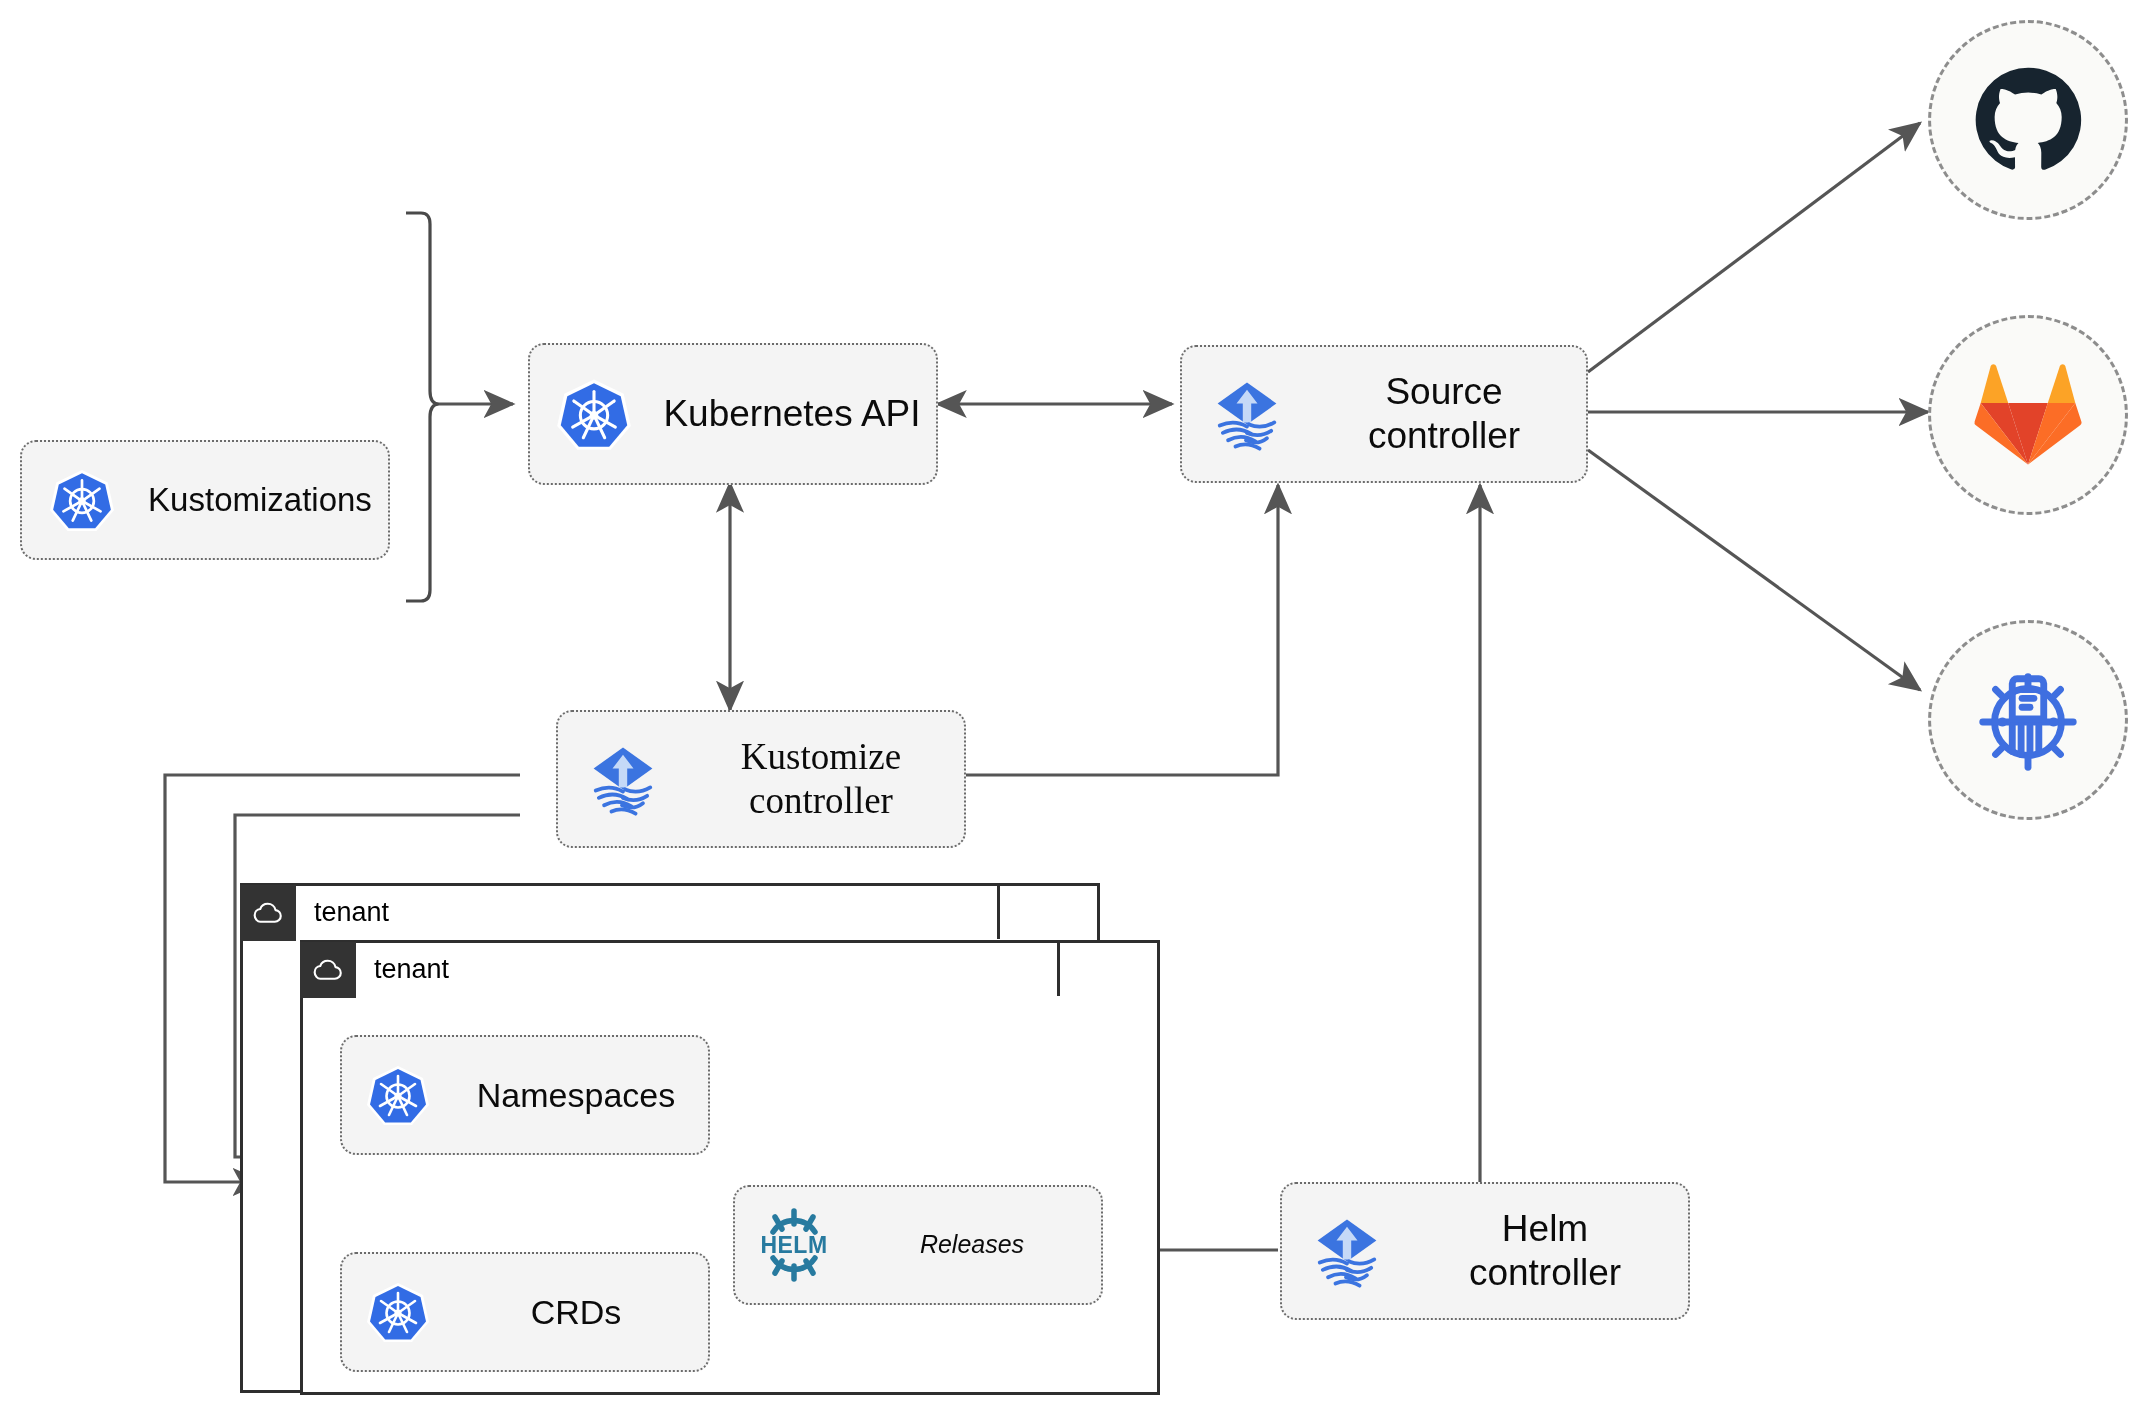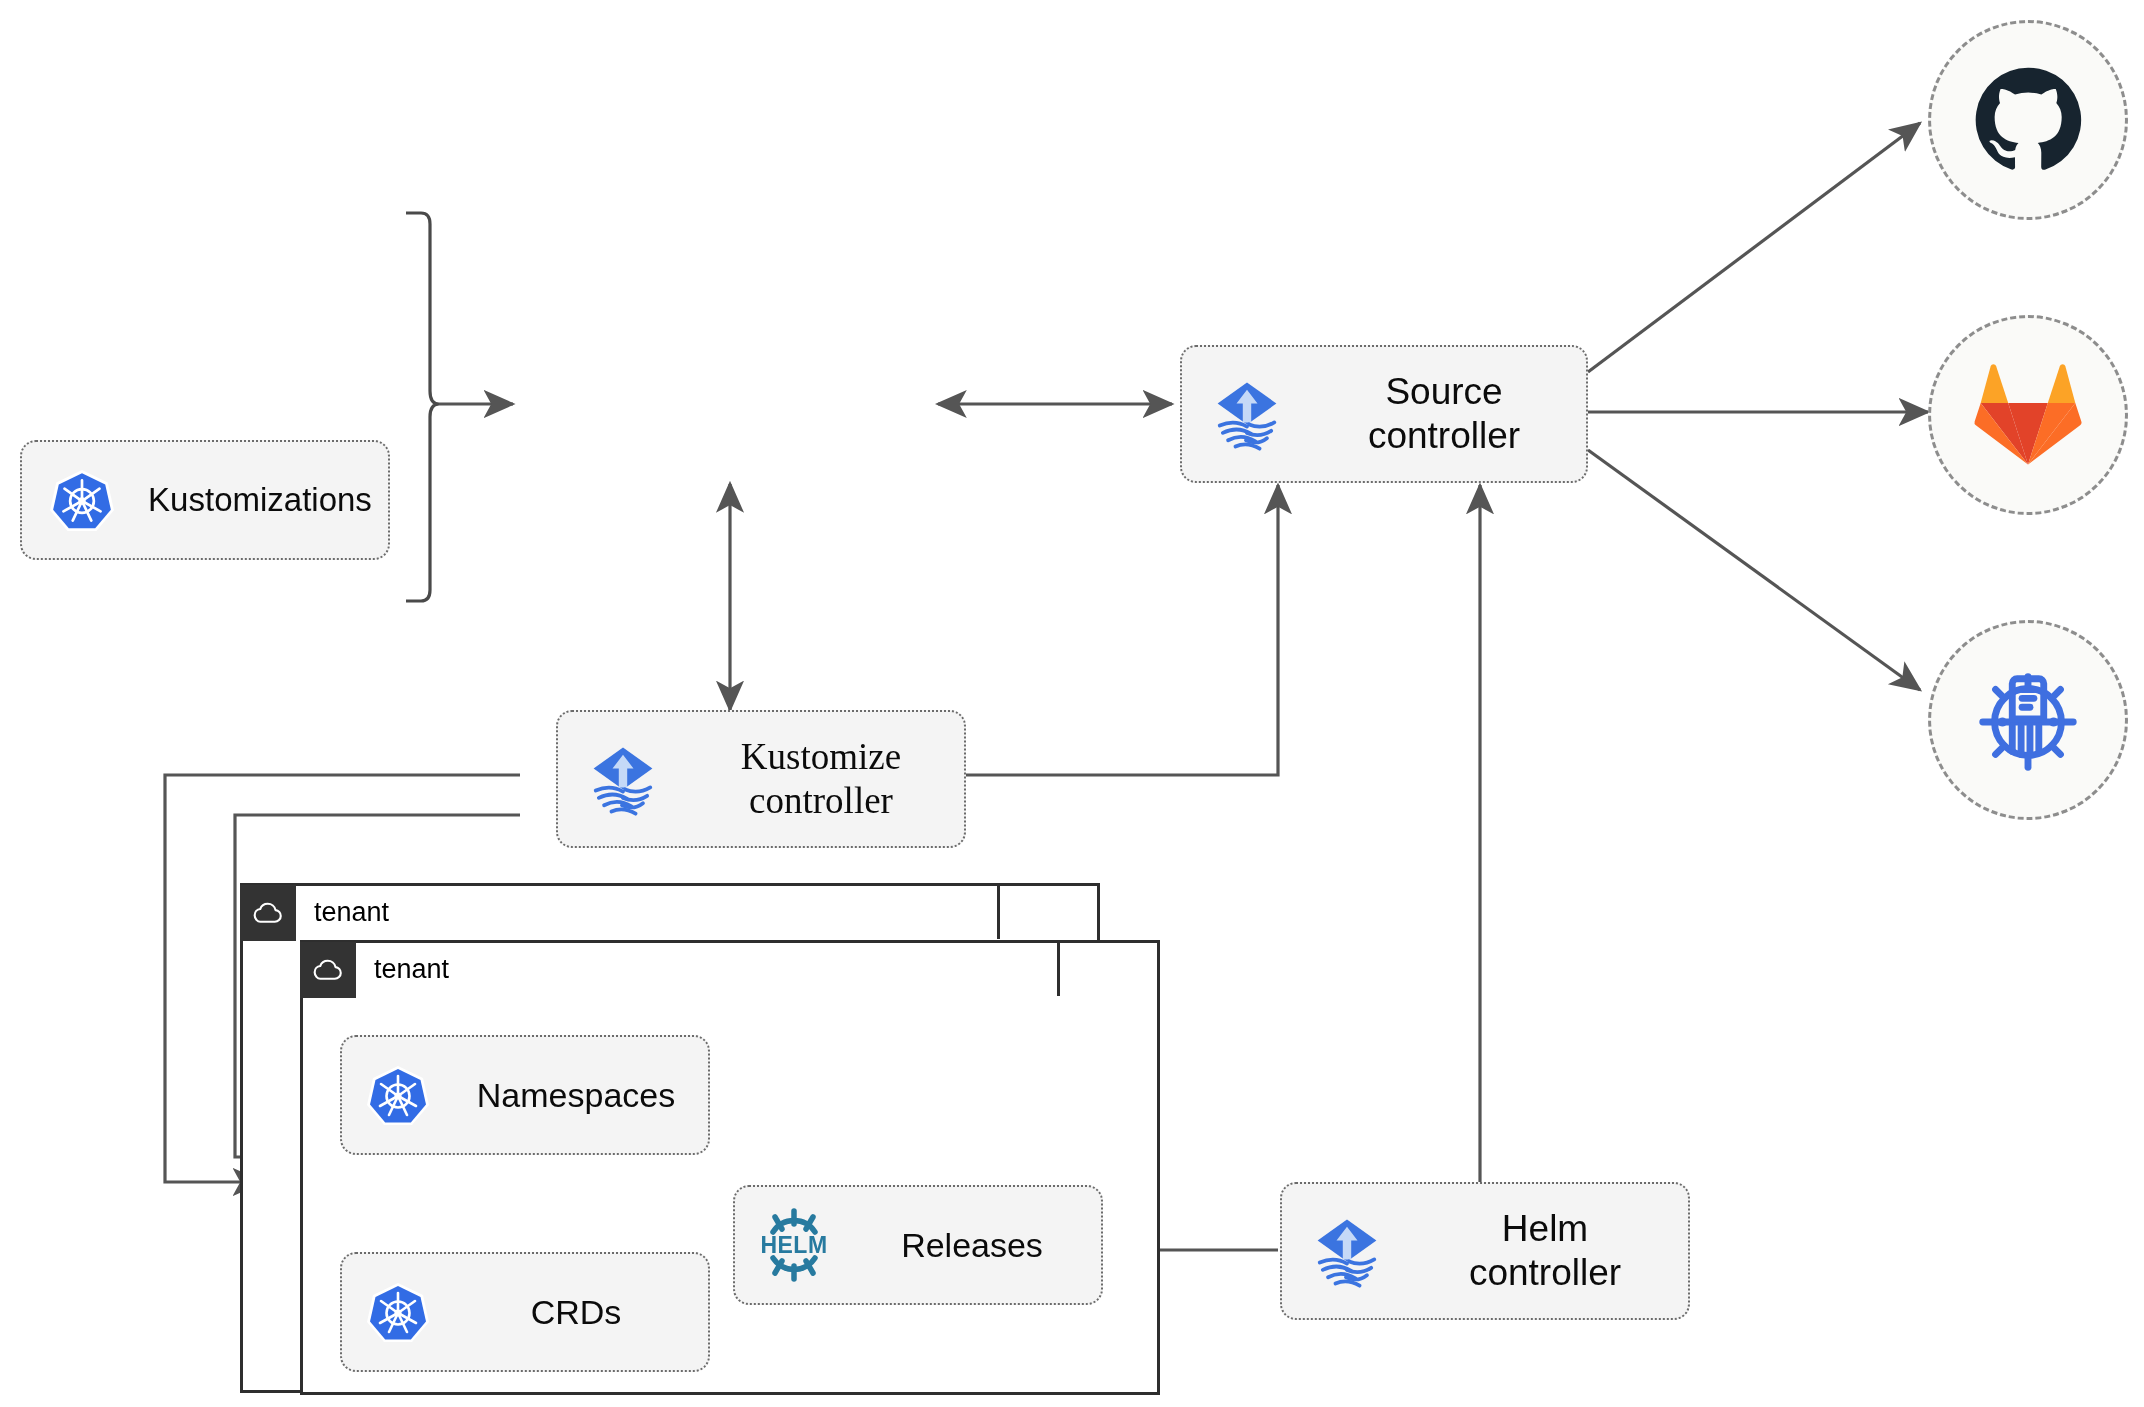--- a/index.html
+++ b/index.html
@@ -154,20 +154,40 @@
             <path d="M32 33 L23 52"></path>
             <path d="M32 33 L14 43"></path>
           <path d="M32 33 L15 21"></path>
         </g>
         <circle cx="32" cy="33" r="3.6" fill="#ffffff"></circle>
       </svg>
     </div>
     <div class="lbl" style="font-size:33px;">Kustomizations</div>
   </div>
 
+  <div class="node" style="left:528px;top:343px;width:410px;height:142px;">
+    <div class="ico" style="width:128px;">
+      <svg width="76" height="76" viewBox="0 0 64 64">
+        <polygon points="32,3 57,15 63,42 46,62 18,62 1,42 7,15" fill="#ffffff"></polygon>
+        <polygon points="32,6 54.5,17 60,41.5 44.8,59.5 19.2,59.5 4,41.5 9.5,17" fill="#326ce5"></polygon>
+        <g fill="none" stroke="#ffffff" stroke-width="2.6" stroke-linecap="round">
+          <circle cx="32" cy="33" r="11.5"></circle>
+          <path d="M32 33 L32 13"></path>
+            <path d="M32 33 L49 21"></path>
+            <path d="M32 33 L50 43"></path>
+          <path d="M32 33 L41 52"></path>
+            <path d="M32 33 L23 52"></path>
+            <path d="M32 33 L14 43"></path>
+          <path d="M32 33 L15 21"></path>
+        </g>
+        <circle cx="32" cy="33" r="3.6" fill="#ffffff"></circle>
+      </svg>
+    </div>
+    <div class="lbl" style="font-size:37px;">Kubernetes API</div>
+  </div>
 
   <div class="node" style="left:1180px;top:345px;width:408px;height:138px;">
     <div class="ico" style="width:130px;">
       <svg width="84" height="84" viewBox="0 0 80 80">
         <polygon points="40,10 68,30 40,50 12,30" fill="#3b74e0"></polygon>
         <path d="M40 17 L50 30 L44 30 L44 48 L36 48 L36 30 L30 30 Z" fill="#c5d9f7"></path>
         <g stroke="#3b74e0" stroke-width="3.6" fill="none" stroke-linecap="round">
           <path d="M14 51 Q28 45 40 52"></path>
           <path d="M17 58 Q31 51 44 59"></path>
           <path d="M22 65 Q35 58 48 66"></path>
@@ -276,21 +296,21 @@
           <path d="M49 74 L49 61"></path>
           <path d="M30 68 L37 56"></path>
           <path d="M68 68 L61 56"></path>
 
           <path d="M28 27 A 25 25 0 0 1 70 27"></path>
           <path d="M28 53 A 25 25 0 0 0 70 53"></path>
         </g>
         <text x="49" y="48" text-anchor="middle" font-family="'Liberation Sans', sans-serif" font-size="23" font-weight="bold" fill="#277a9f" letter-spacing="0.5">HELM</text>
       </svg>
     </div>
-    <div class="lbl" style="font-size:34px;">Releases</div>
+    <div class="lbl" style="font-size:25px;font-style:italic;">Releases</div>
   </div>
 
   <div class="circle" style="left:1928px;top:20px;width:200px;height:200px;">
     <svg width="112" height="112" viewBox="0 0 24 24">
       <path fill="#17242f" d="M12 .8A11.2 11.2 0 0 0 8.46 22.63c.56.1.77-.25.77-.54
         0-.27-.01-1.16-.02-2.11-3.12.68-3.78-1.33-3.78-1.33-.51-1.3-1.25-1.65-1.25-1.65
         -1.02-.7.08-.68.08-.68 1.13.08 1.72 1.16 1.72 1.16 1 1.72 2.63 1.22 3.27.94
         .1-.73.39-1.22.71-1.5-2.49-.28-5.11-1.25-5.11-5.56 0-1.23.44-2.23 1.16-3.02
         -.12-.29-.5-1.43.11-2.98 0 0 .95-.3 3.1 1.15a10.7 10.7 0 0 1 5.64 0c2.15-1.46
         3.09-1.15 3.09-1.15.62 1.55.23 2.69.11 2.98.72.79 1.16 1.79 1.16 3.02 0 4.32

